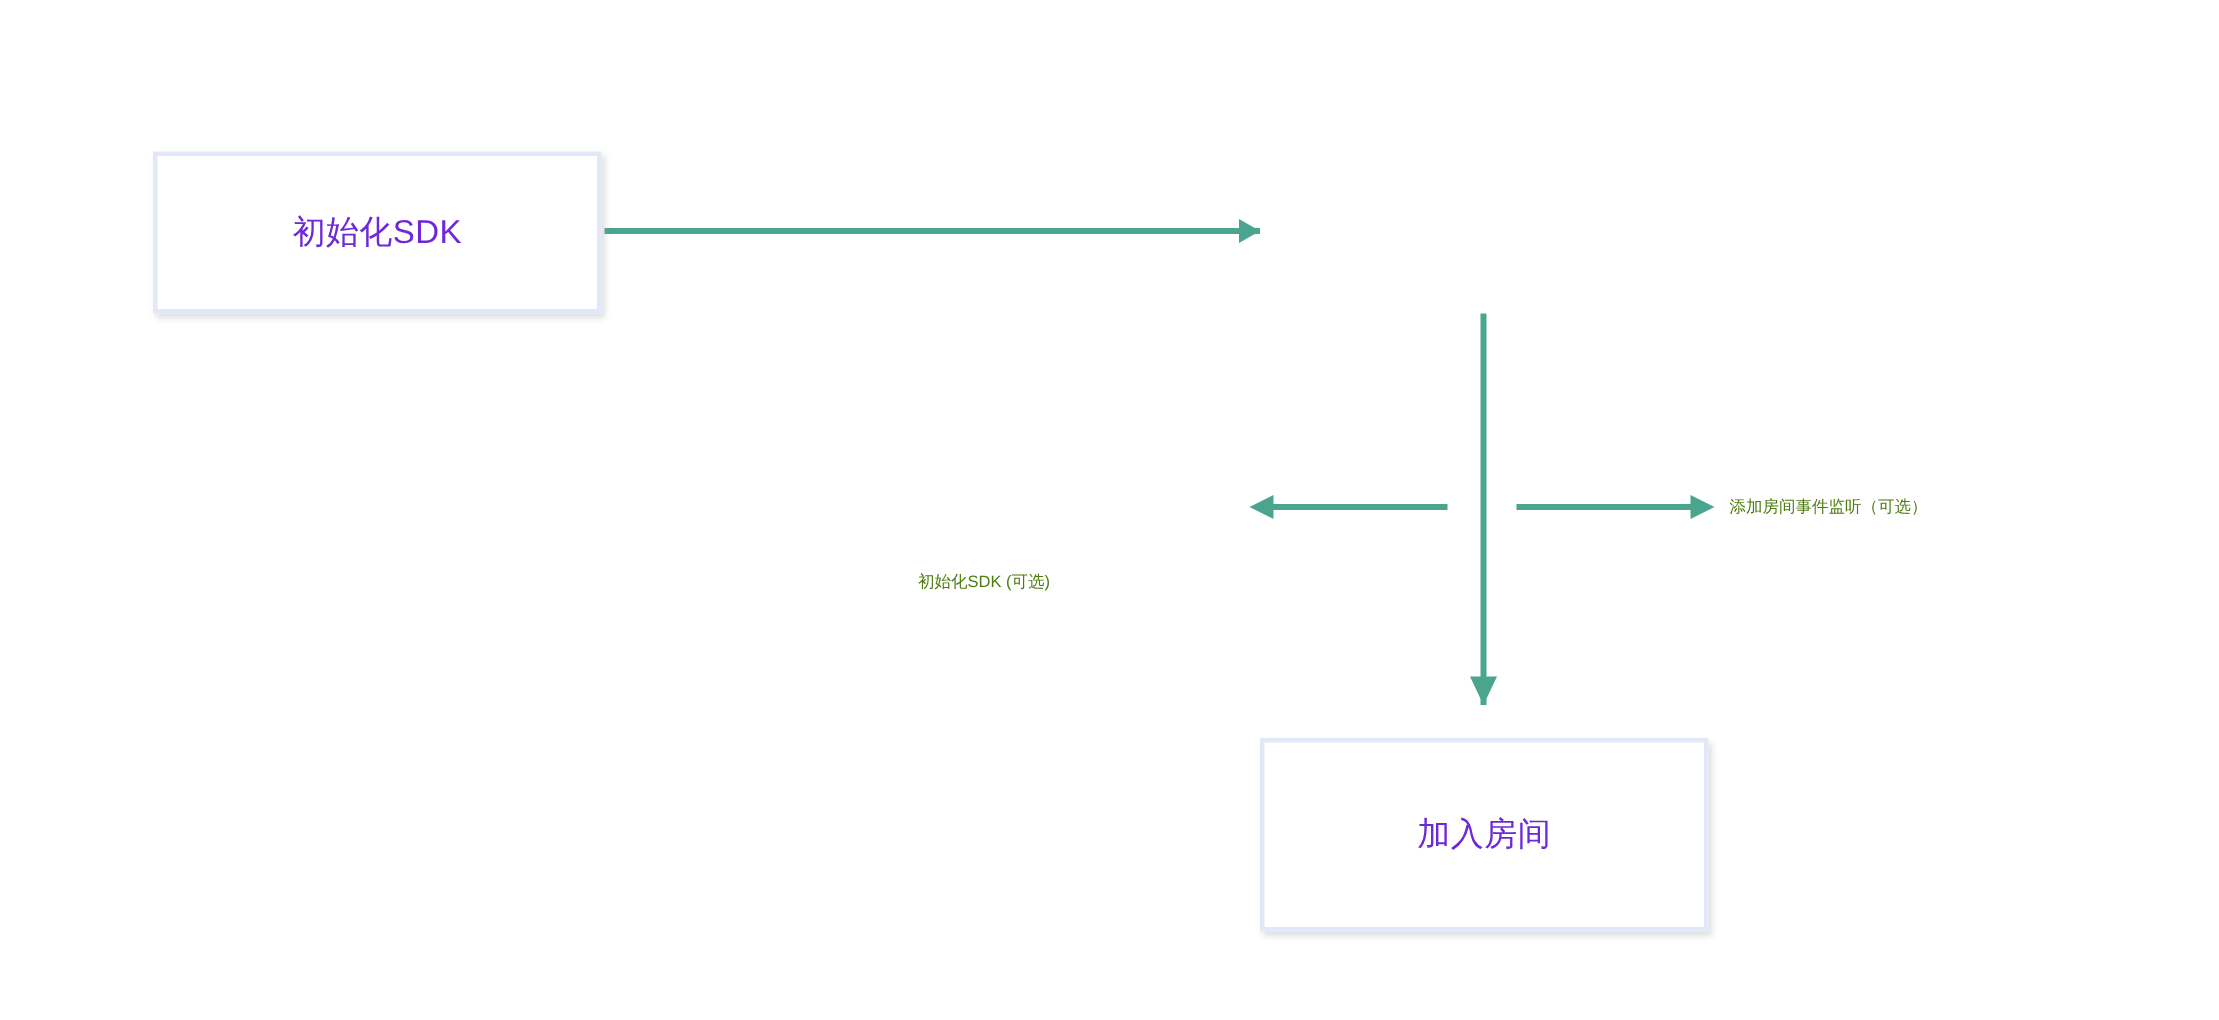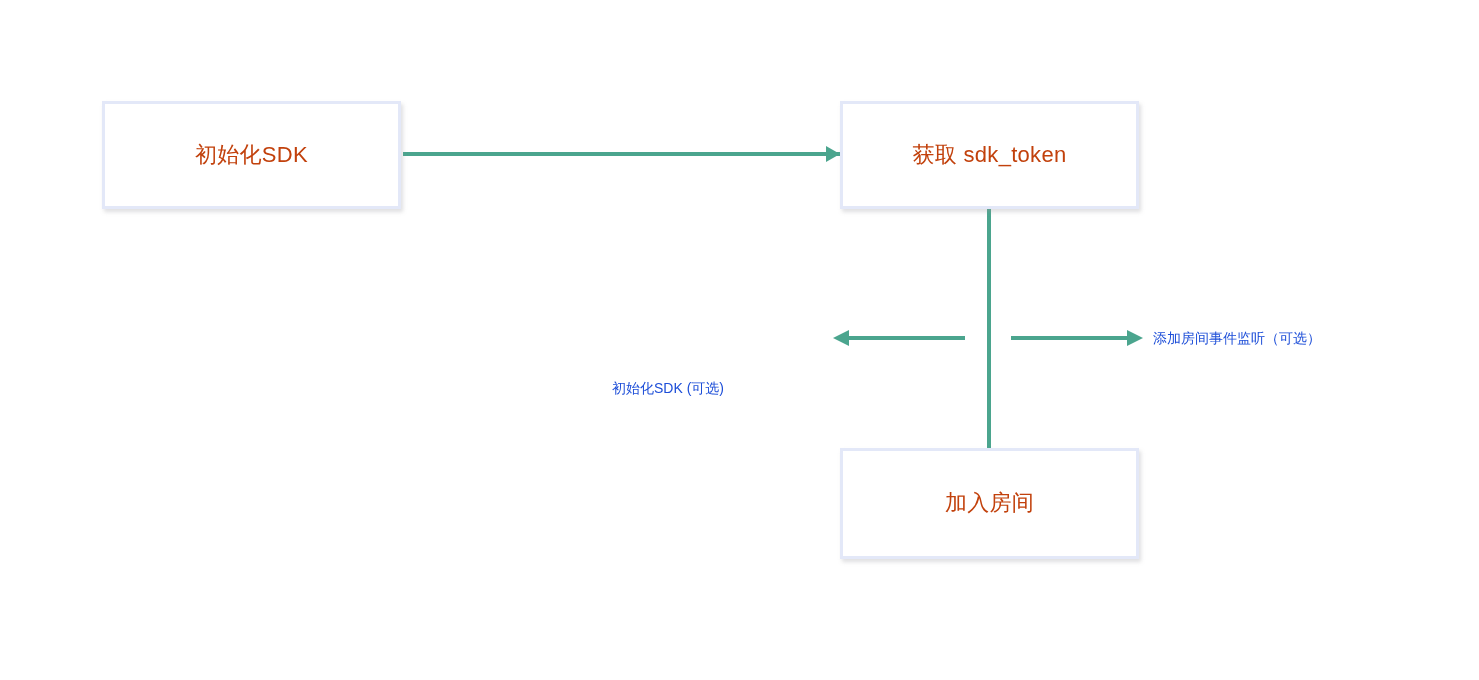--- a/index.html
+++ b/index.html
@@ -22,50 +22,50 @@
     box-sizing: border-box;
     background: #ffffff;
     border: 3px solid #e3e8f8;
     box-shadow: 2px 3px 4px rgba(150,150,155,0.30);
     display: flex;
     align-items: center;
     justify-content: center;
   }
   .node-label {
     font-size: 22px;
-    color: #c2410c;
+    color: #6d28d9;
     letter-spacing: 0.3px;
     white-space: nowrap;
     line-height: 1.2;
   }
   #node-init      { left: 102px; top: 101px; width: 299px; height: 108px; }
   #node-token     { left: 840px; top: 101px; width: 299px; height: 108px; }
-  #node-joinroom  { left: 840px; top: 448px; width: 299px; height: 111px; text-align: right; }
+  #node-joinroom  { left: 840px; top: 492px; width: 299px; height: 129px; text-align: right; }
 
   .edge-svg {
     position: absolute;
     left: 0;
     top: 0;
     width: 1479px;
     height: 680px;
     pointer-events: none;
     overflow: visible;
   }
   .edge-line {
     stroke-width: 4;
     fill: none;
   }
   .edge-head {
     stroke: none;
   }
 
   .side-label {
     position: absolute;
-    font-size: 14px;
-    color: #1d4ed8;
+    font-size: 11px;
+    color: #4d7c0f;
     line-height: 31px;
     white-space: pre;
   }
   #label-room-config {
     left: 612px;
     top: 311px;
     text-align: left;
   }
   #label-room-events {
     left: 1153px;
@@ -97,23 +97,20 @@
     <g>
       <line class="edge-line" x1="1011" y1="338" x2="1131" y2="338" stroke="#4ba58e"></line>
       <polygon class="edge-head" points="1143,338 1127,330 1127,346" fill="#4ba58e"></polygon>
     </g>
   </svg>
 
   <div class="node" id="node-init">
     <span class="node-label">初始化SDK</span>
   </div>
 
-  <div class="node" id="node-token">
-    <span class="node-label">获取 sdk_token</span>
-  </div>
 
   <div class="node" id="node-joinroom">
     <span class="node-label">加入房间</span>
   </div>
 
   <div class="side-label" id="label-room-config">
     <div>初始化SDK (可选)</div>
   </div>
 
   <div class="side-label" id="label-room-events">添加房间事件监听（可选）</div>

